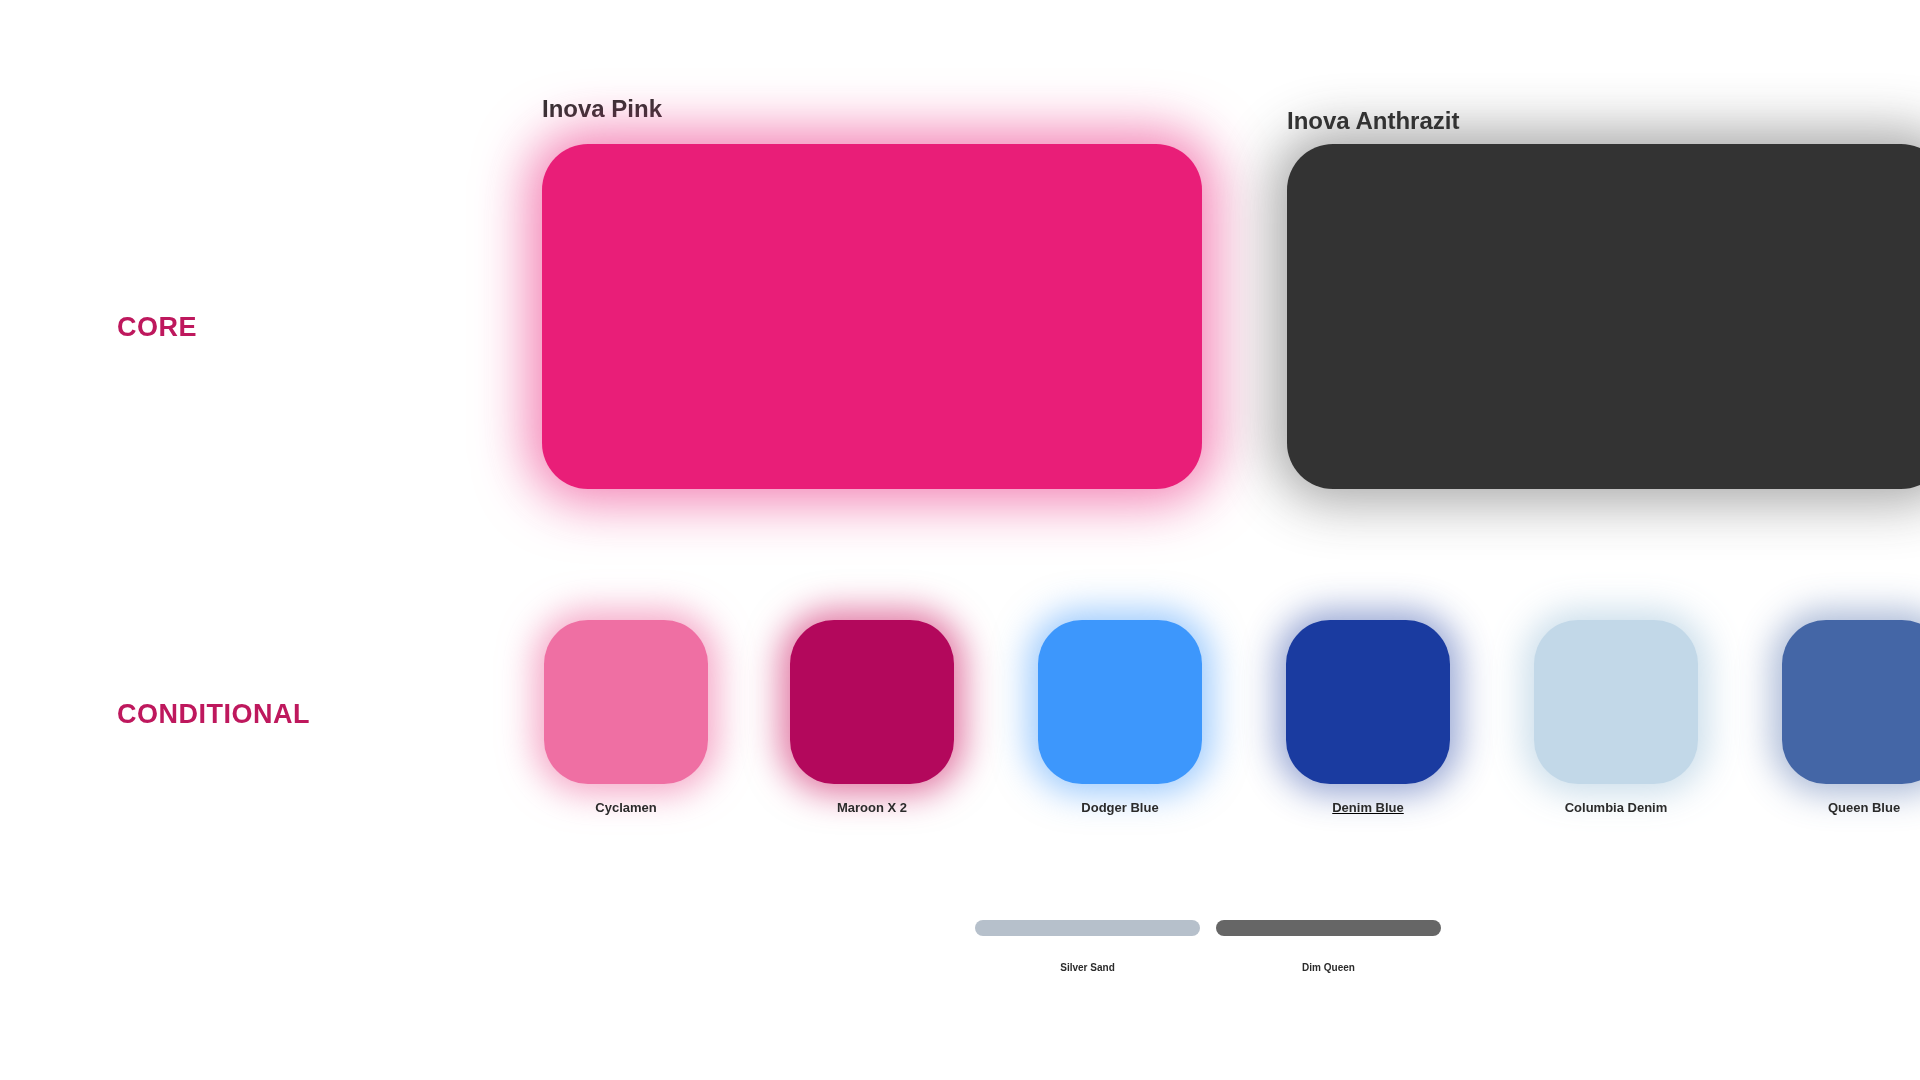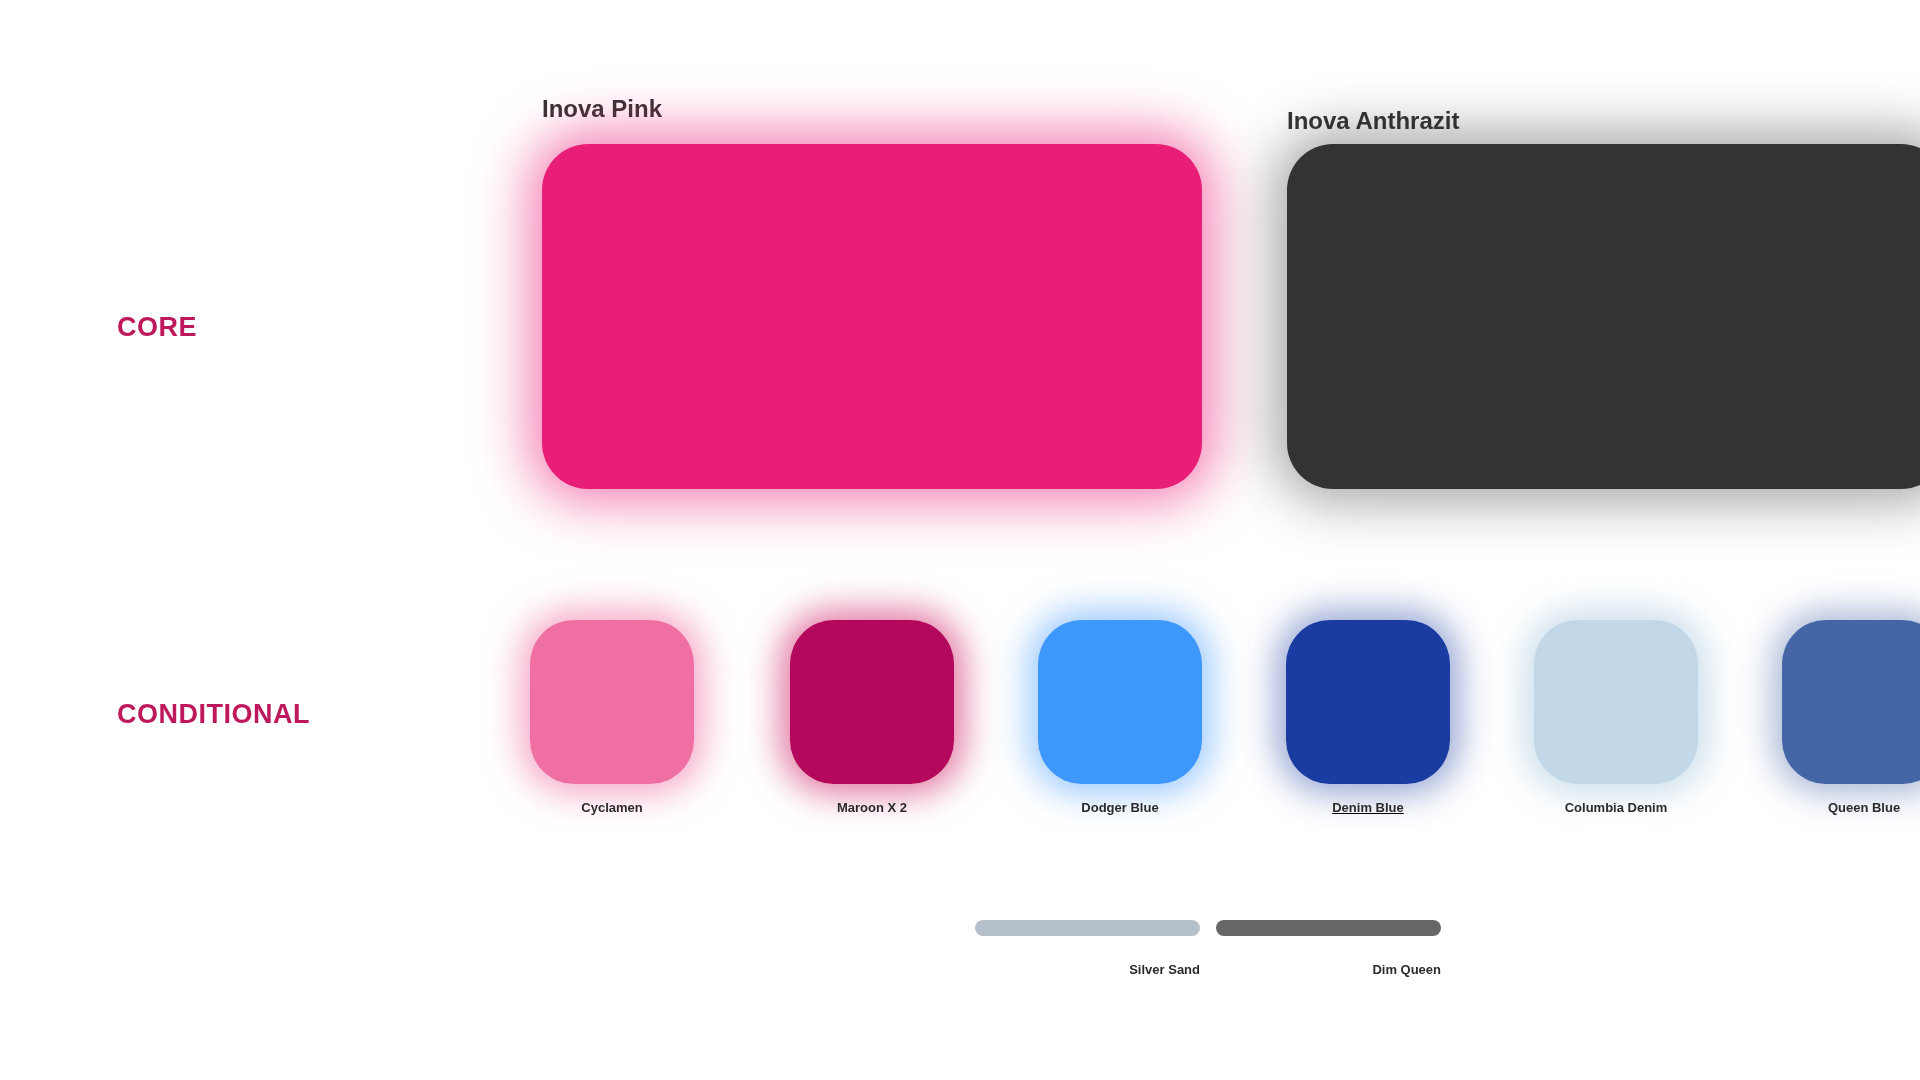--- a/index.html
+++ b/index.html
@@ -85,22 +85,22 @@
   .bar-item {
     position: absolute;
     top: 920px;
   }
   .bar-shape {
     height: 16px;
     border-radius: 8px;
   }
   .bar-caption {
     margin-top: 26px;
-    text-align: right;
-    font-size: 13px;
+    text-align: center;
+    font-size: 10px;
     font-weight: 700;
     color: #2b2b2b;
     white-space: nowrap;
   }
 </style>
 </head>
 <body>
 
 <div id="canvas">
 
@@ -110,21 +110,21 @@
 
   <div class="core-title" id="core-title-pink">Inova Pink</div>
 
   <div class="core-swatch" id="core-swatch-pink" style="background: rgb(233, 30, 120);"></div>
 
   <div class="core-title" id="core-title-anthrazit">Inova Anthrazit</div>
 
   <div class="core-swatch" id="core-swatch-anthrazit" style="background: rgb(51, 51, 51);"></div>
 
   <div id="conditional-row">
-      <div class="cond-item" style="left: 530px;">
+      <div class="cond-item" style="left: 544px;">
         <div class="cond-swatch" style="background: rgb(239, 111, 163); box-shadow: rgba(239, 111, 163, 0.6) 0px 0px 34px 10px;"></div>
         <div class="cond-caption">Cyclamen</div>
       </div>
       <div class="cond-item" style="left: 790px;">
         <div class="cond-swatch" style="background: rgb(179, 8, 92); box-shadow: rgba(201, 10, 88, 0.55) 0px 0px 34px 10px;"></div>
         <div class="cond-caption">Maroon X 2</div>
       </div>
       <div class="cond-item" style="left: 1038px;">
         <div class="cond-swatch" style="background: rgb(61, 151, 252); box-shadow: rgba(61, 151, 252, 0.5) 0px 0px 34px 10px;"></div>
         <div class="cond-caption">Dodger Blue</div>

